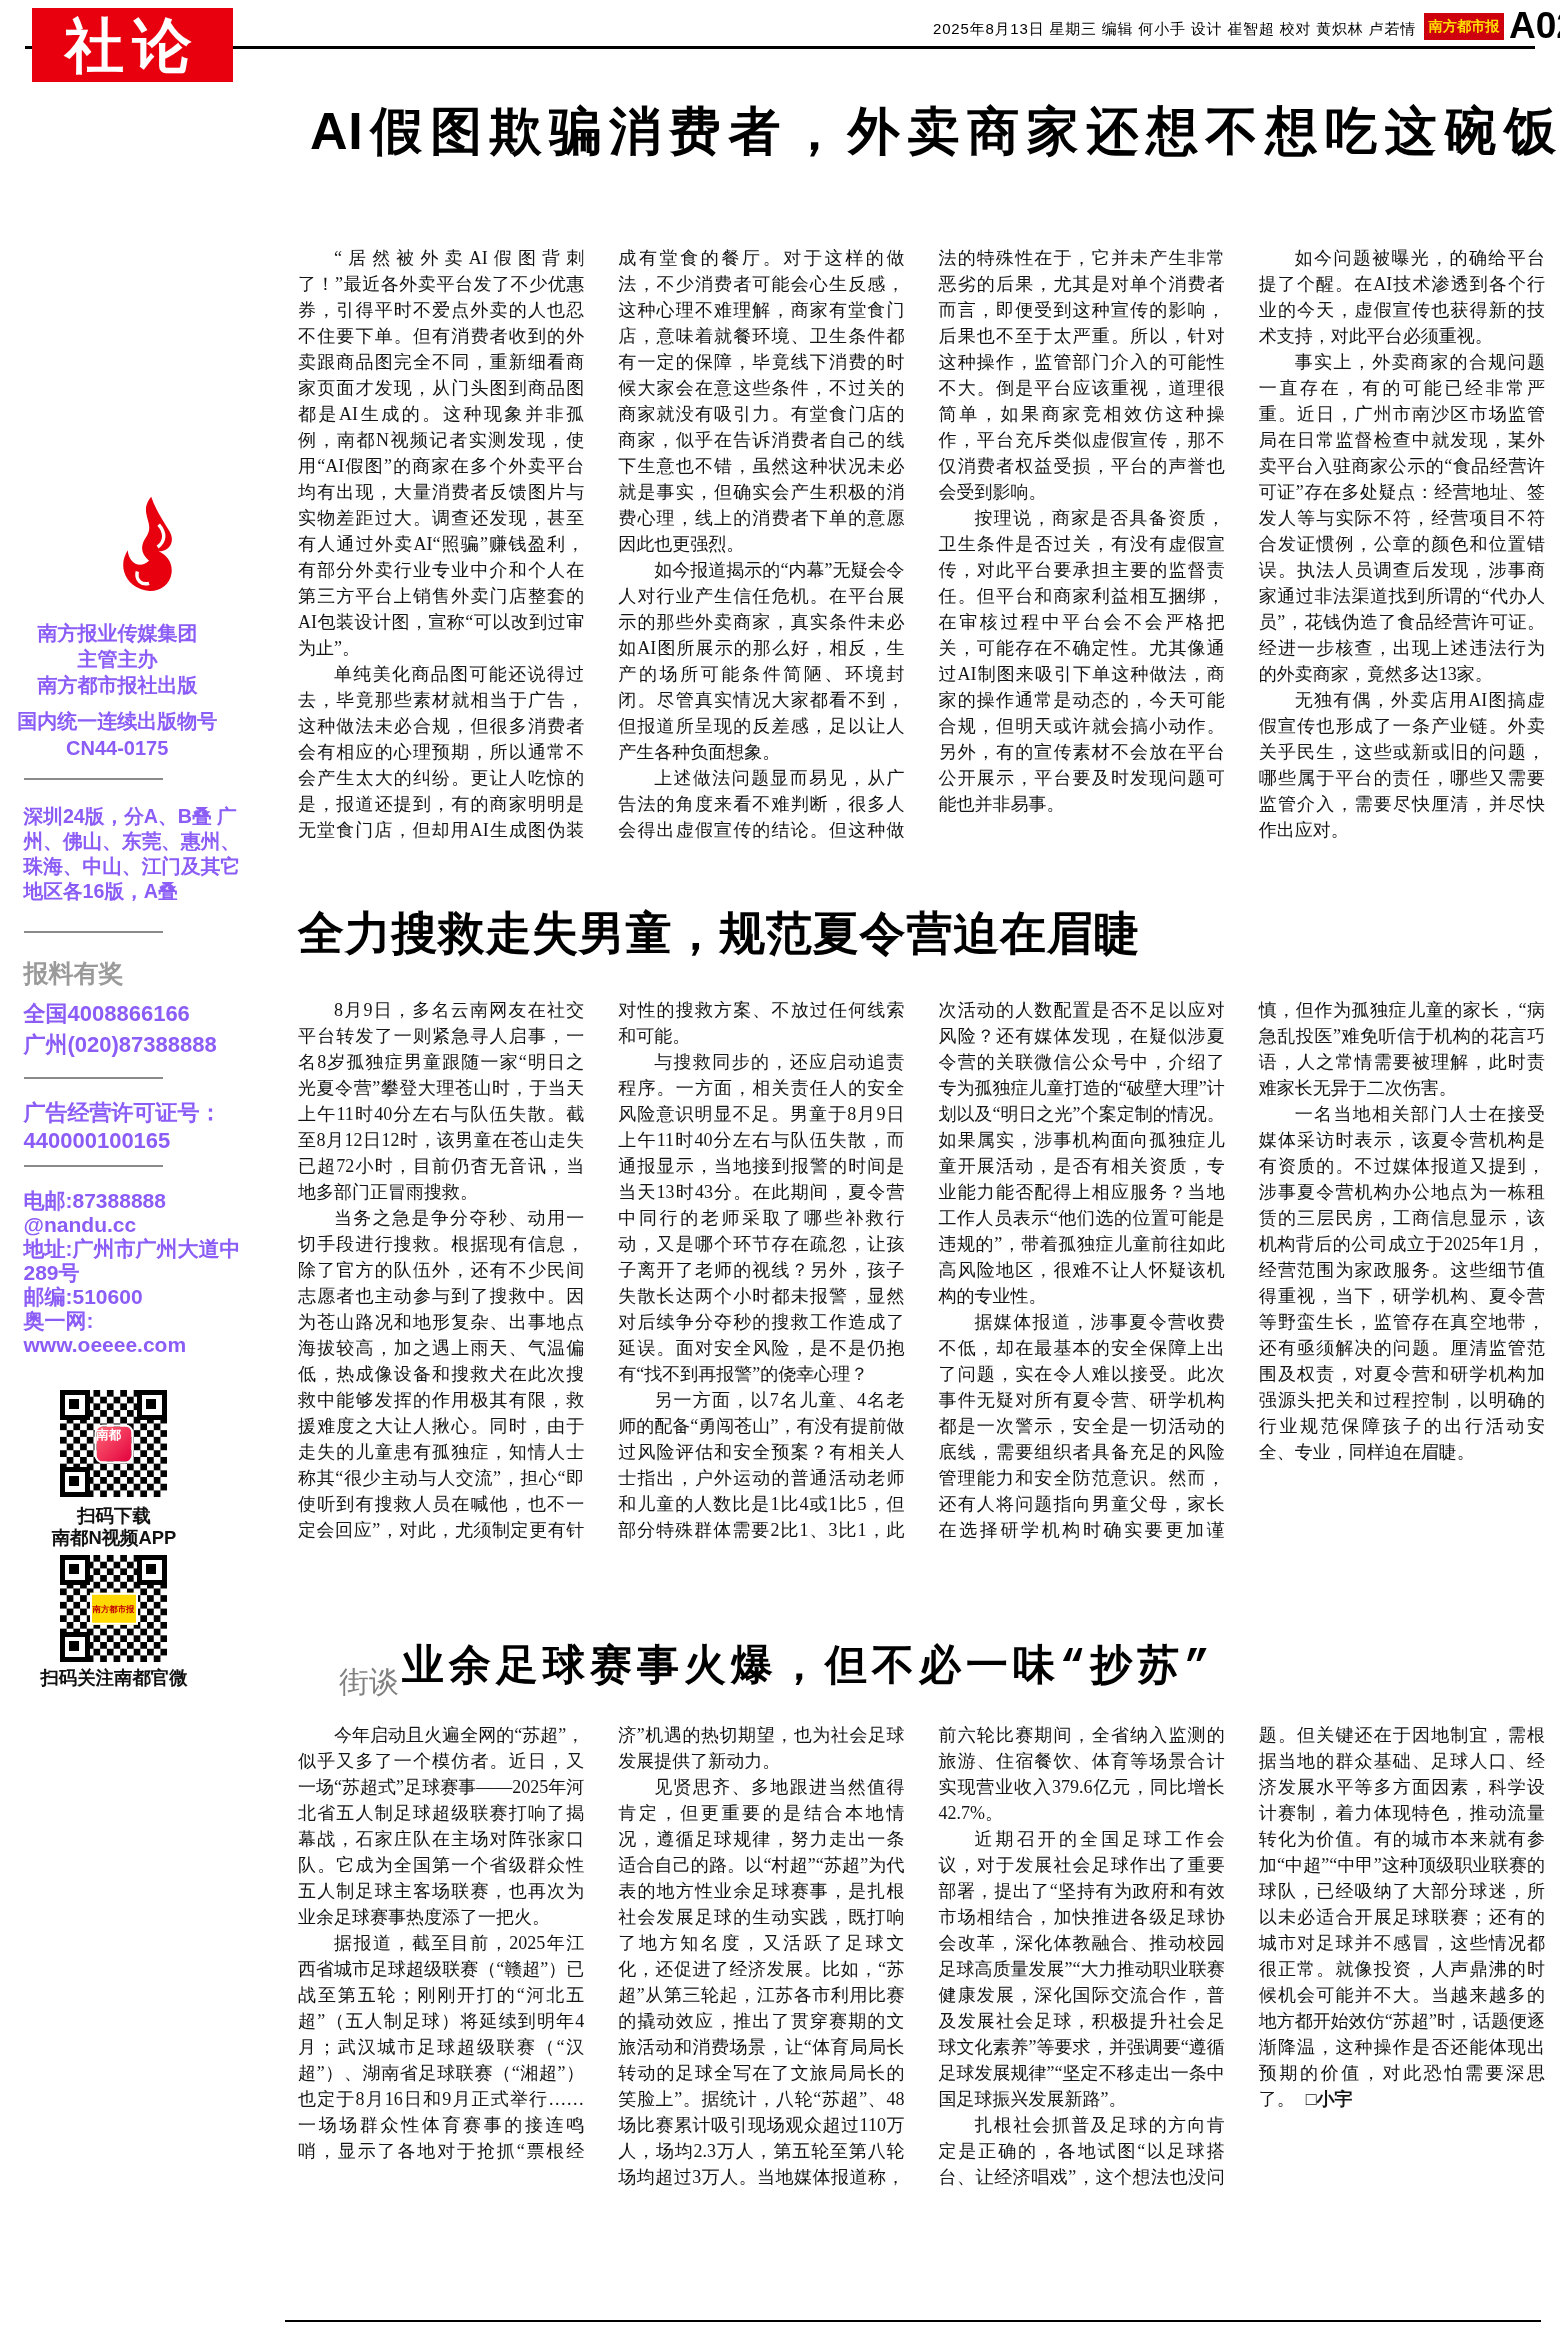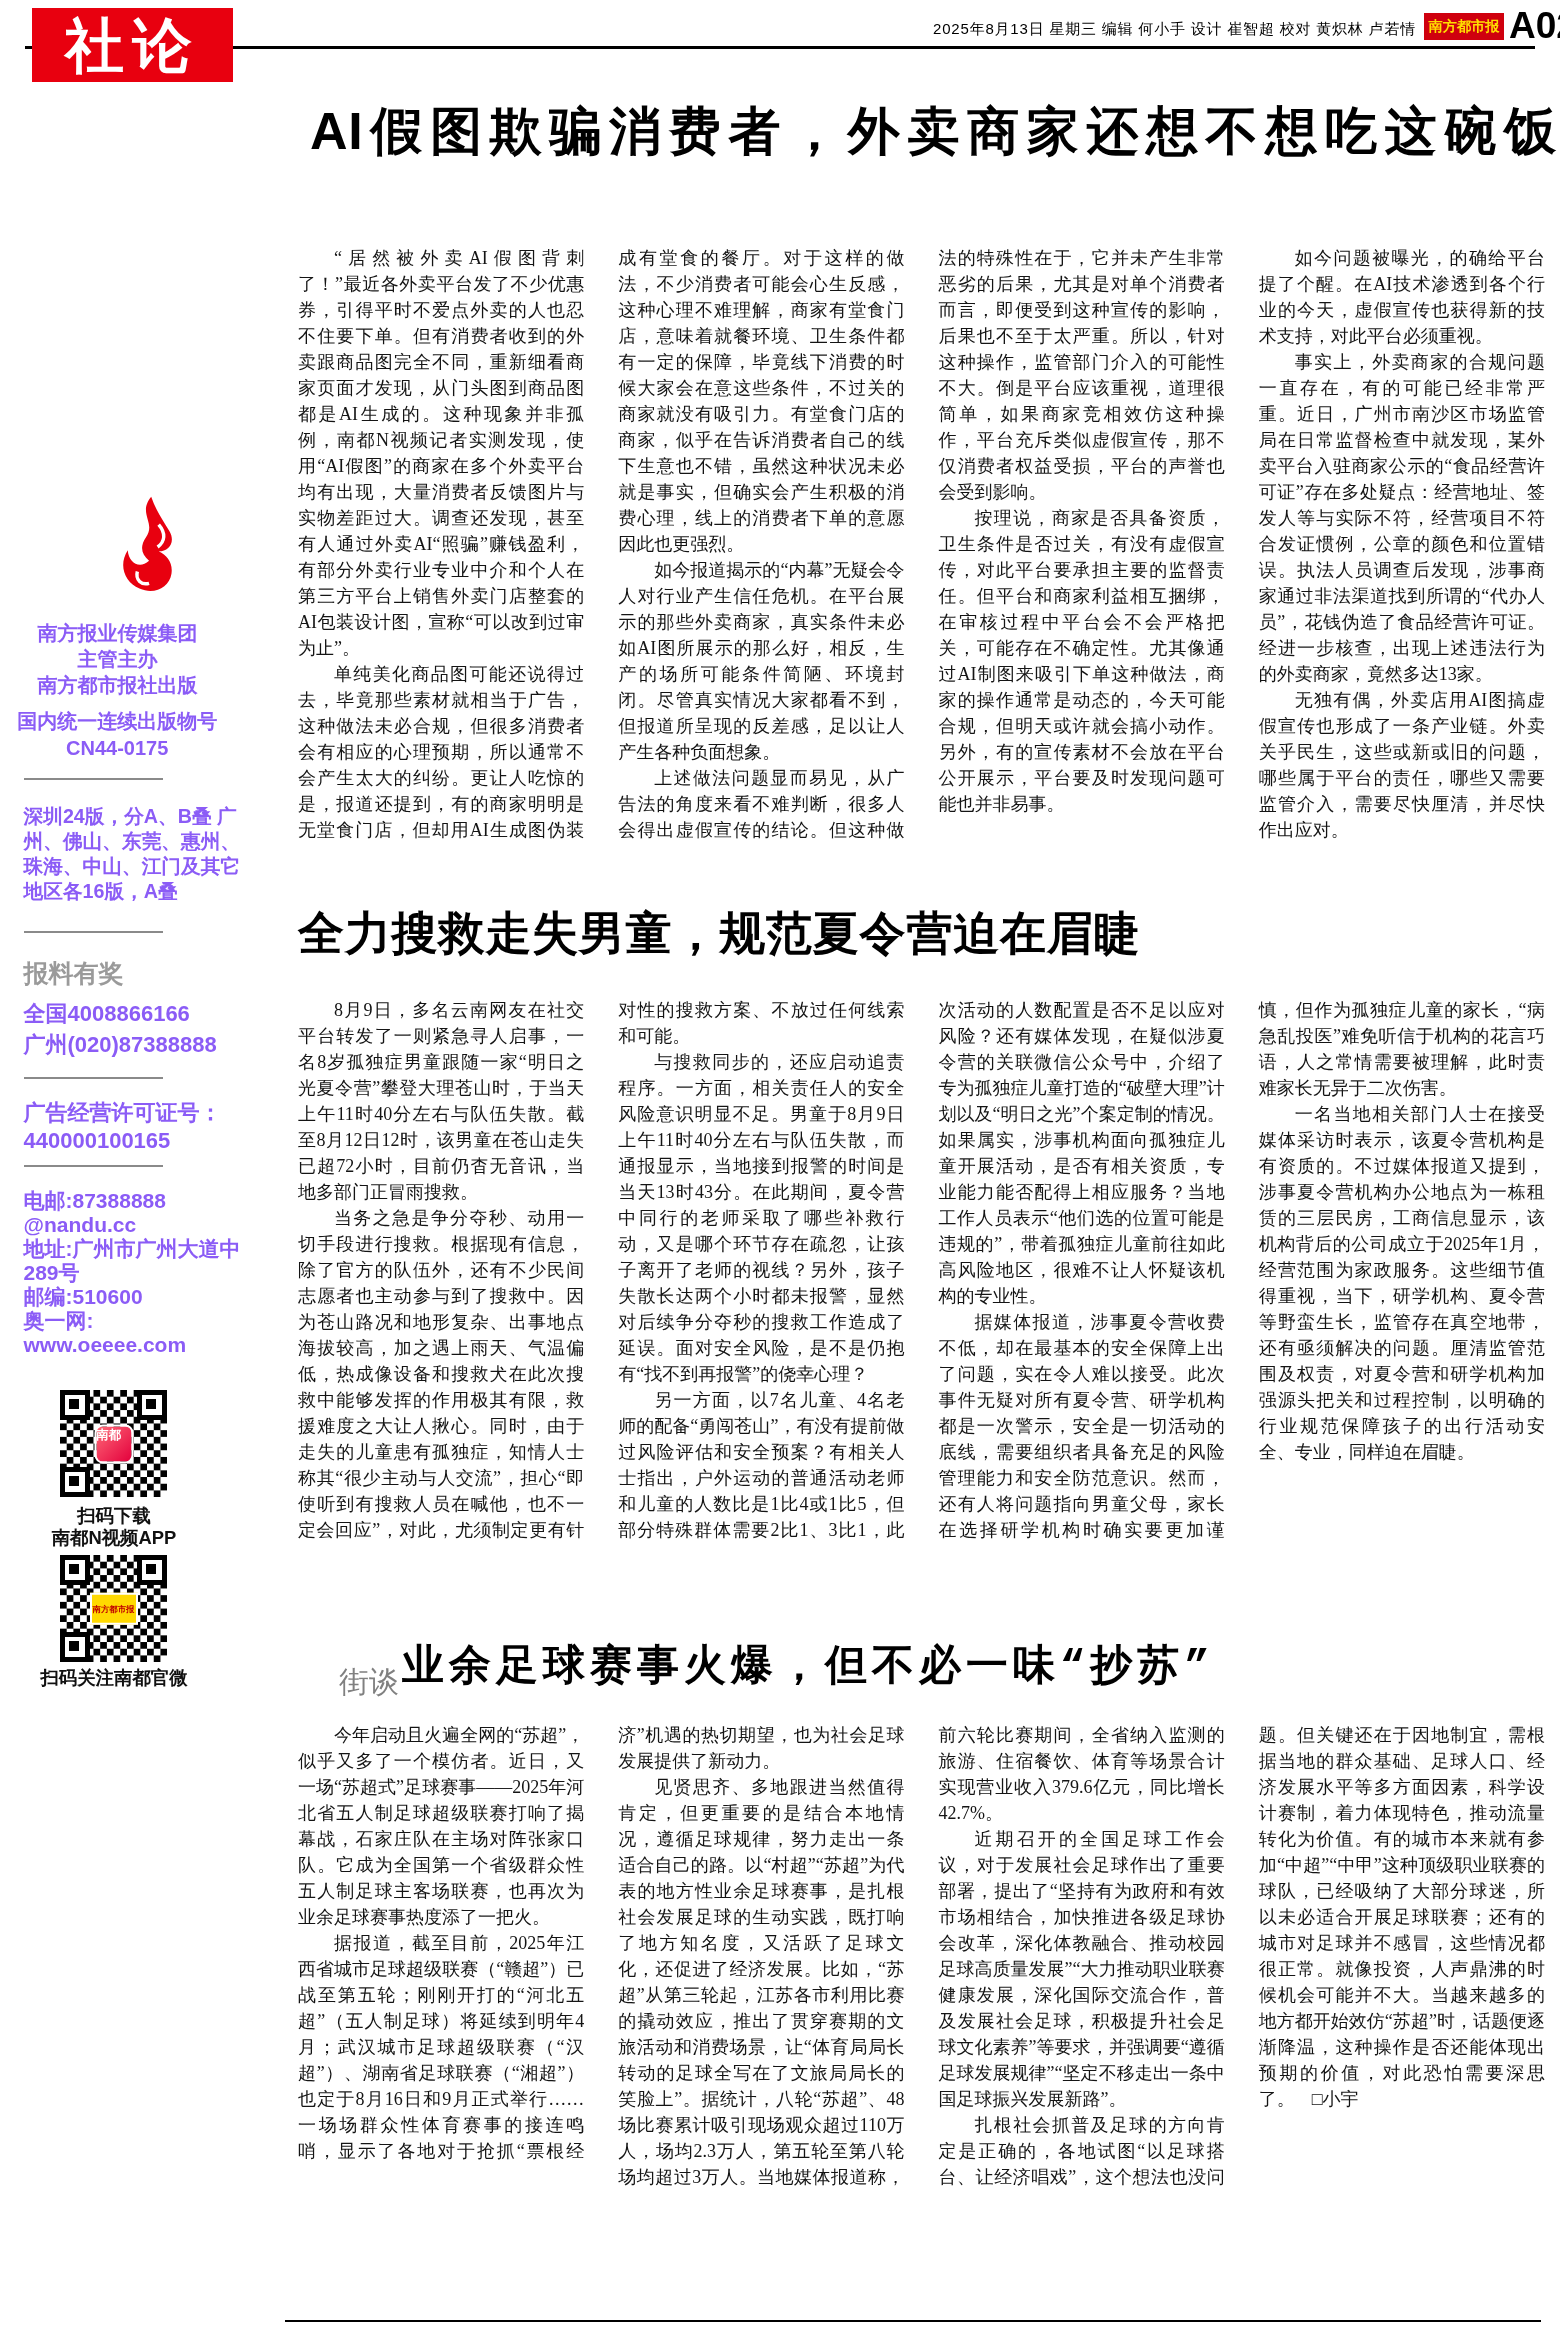--- a/index.html
+++ b/index.html
@@ -59,21 +59,21 @@
   .title-2{left:298px;top:906px;font-size:46px;line-height:54px;letter-spacing:0.8px;}
   .kicker{left:298px;top:1662px;font-size:30px;color:#808080;font-family:"Liberation Sans",sans-serif;margin-left:41px;}
   .title-3{left:402px;top:1643px;font-size:42px;line-height:50px;letter-spacing:5px;font-family:Liberation Mono, monospace;}
 
   .article-body{column-count:4;column-gap:34px;font-size:18px;line-height:26px;
       text-align:justify;color:#141414;overflow:hidden;}
   .article-body p{margin:0;padding:0;text-indent:2em;}
   .body-1{left:298px;top:245px;width:1247px;height:642px;}
   .body-2{left:298px;top:997px;width:1247px;height:623px;}
   .body-3{left:298px;top:1722px;width:1247px;height:596px;}
-  .byline{font-family:"Liberation Sans",sans-serif;font-weight:normal;margin-left:17px;white-space:nowrap;}
+  .byline{font-family:"Liberation Sans",sans-serif;font-weight:bold;margin-left:11px;white-space:nowrap;}
 
   .bottom-rule{left:285px;top:2320px;width:1256px;height:1.7px;background:#000;}
 </style>
 </head>
 <body>
 
 <div class="page">
 
   <div class="abs header-rule"></div>
   <div class="abs section-banner">社论</div>

